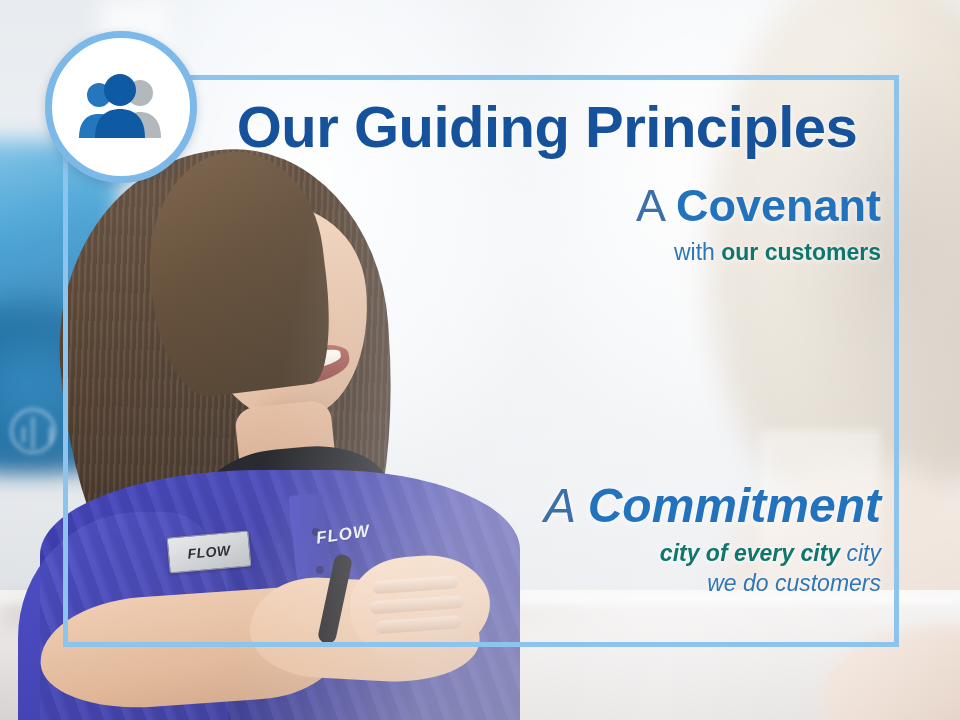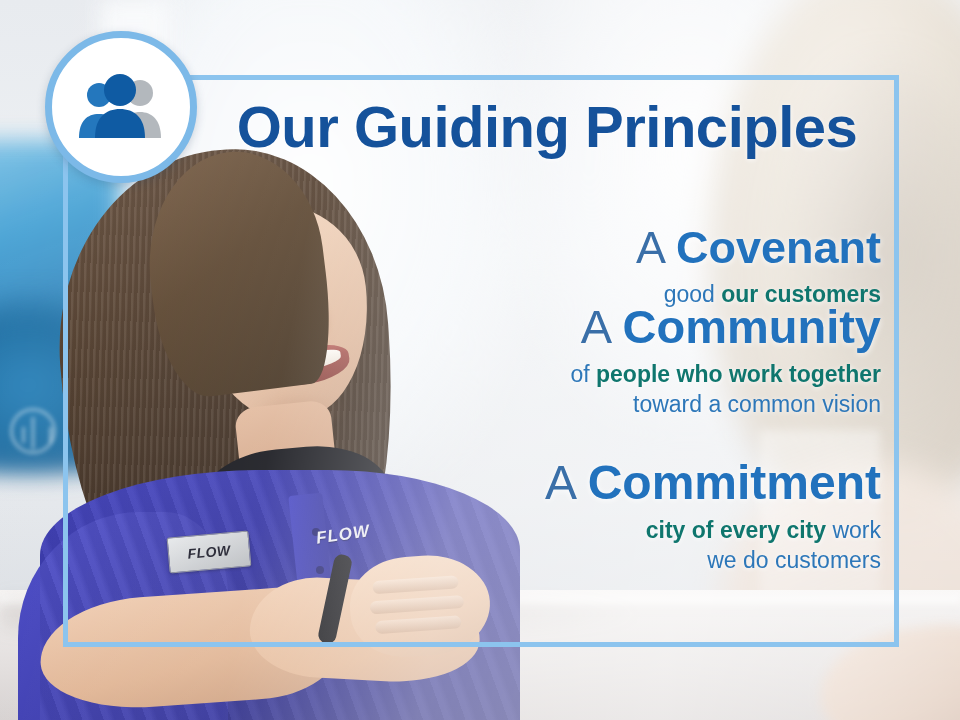--- a/index.html
+++ b/index.html
@@ -311,23 +311,23 @@
   .p-head .art{font-weight:400;color:#3a6fa8;}
   .p-head .word{font-weight:700;color:#2272bd;}
 
   .p-sub{
     font-size:23px;line-height:1.32;color:#2d77b9;font-weight:400;
     margin-top:7px;
     text-shadow:0 1px 5px rgba(255,255,255,.9);
   }
   .p-sub b{font-weight:700;color:#0f766e;}
 
-  .pr-1{top:108px;margin-top:42px;}
+  .pr-1{top:108px;}
   .pr-2{top:228px;}
-  .pr-3{top:383px;}
+  .pr-3{top:406px;font-style:italic;}
   .pr-1 .p-head,.pr-2 .p-head{}
   .pr-3 .p-head{font-size:48px;}
   .pr-2 .p-head{font-size:47px;}
 </style>
 </head>
 <body>
 
 <div class="stage">
 
   <div class="photo">
@@ -412,48 +412,34 @@
 
     <div class="title">Our Guiding Principles</div>
 
     <div class="principle pr-1">
       <div class="p-head">
         <span class="art">A</span>
         <span class="word">Covenant</span>
       </div>
       <div class="p-sub">
         <div>
-          <span>good </span><b>our customers</b>
+          <span>with </span><b>our customers</b>
         </div>
       </div>
     </div>
 
-    <div class="principle pr-2">
-      <div class="p-head">
-        <span class="art">A</span>
-        <span class="word">Community</span>
-      </div>
-      <div class="p-sub">
-        <div>
-          <span>of </span><b>people who work together</b>
-        </div>
-        <div>
-          <span>toward a common vision</span>
-        </div>
-      </div>
-    </div>
 
     <div class="principle pr-3">
       <div class="p-head">
         <span class="art">A</span>
         <span class="word">Commitment</span>
       </div>
       <div class="p-sub">
         <div>
-          <b>city of every city</b><span> work</span>
+          <b>city of every city</b><span> city</span>
         </div>
         <div>
           <span>we do customers</span>
         </div>
       </div>
     </div>
 
   </div>
 </div>
 

